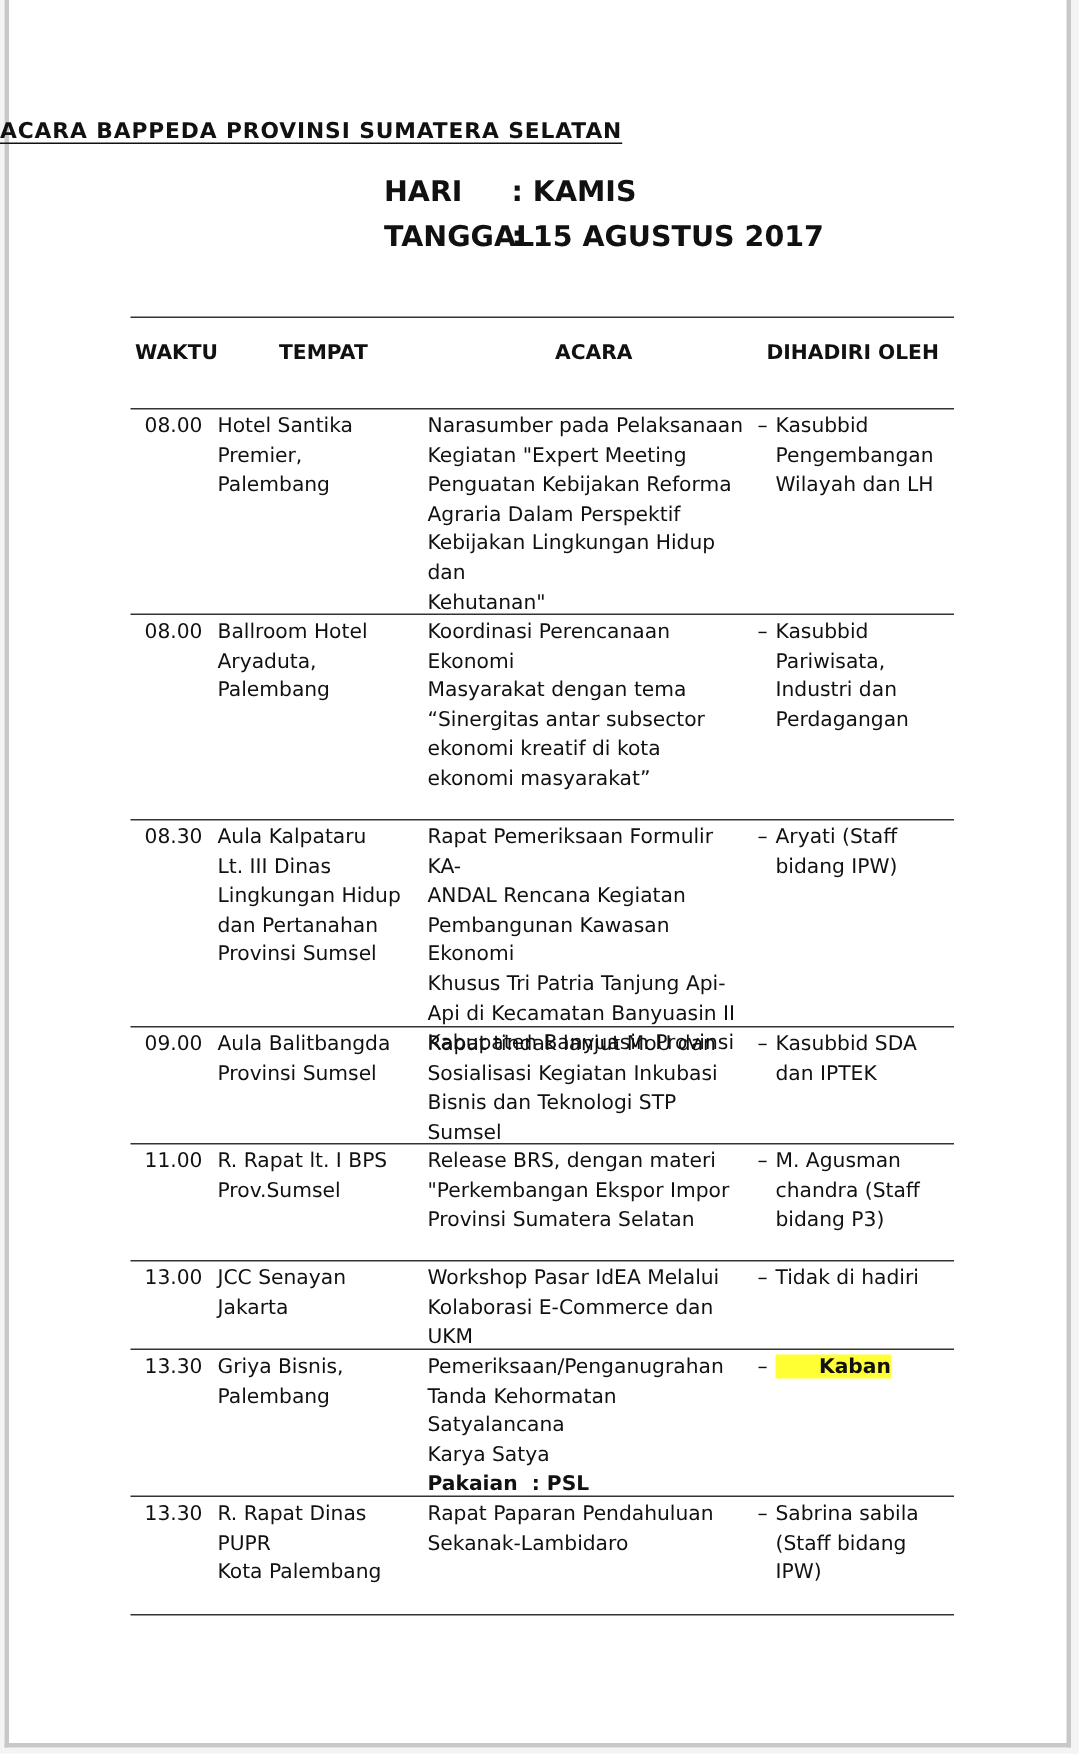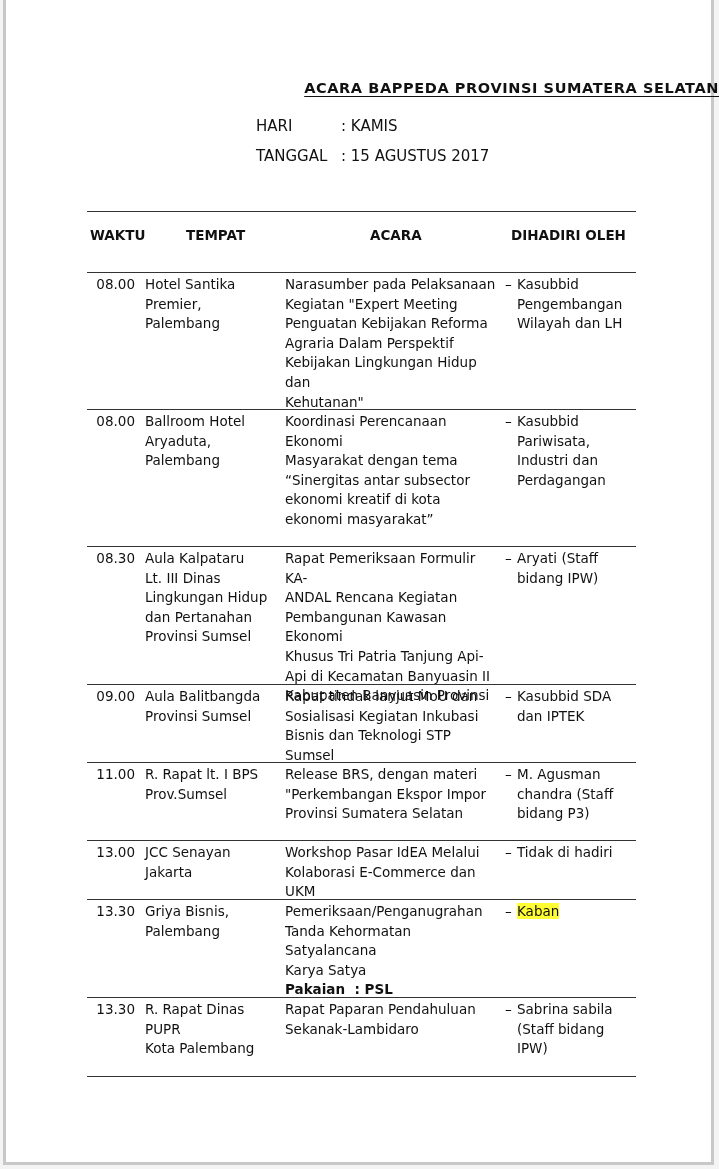--- a/index.html
+++ b/index.html
@@ -4,36 +4,36 @@
 <style>
   html, body { margin: 0; padding: 0; background: #f4f4f4; }
   body { width: 719px; height: 1169px; position: relative; overflow: hidden; font-family: "DejaVu Sans", sans-serif; color: #111; }
   .page {
     position: absolute; left: 3px; top: 0; width: 711px; height: 1165px;
     background: #ffffff;
     border-left: 3px solid #c8c8c8; border-right: 3px solid #c8c8c8; border-bottom: 3px solid #c8c8c8;
     box-sizing: border-box;
   }
   .title {
-    position: absolute; left: 0; width: 719px; top: 80px; text-align: right;
+    position: absolute; left: 0; width: 719px; top: 80px; text-align: left;
     font-weight: bold; font-size: 14.5px; letter-spacing: 0.6px; text-decoration: underline; text-underline-offset: 3px;
   }
-  .meta-row { position: absolute; left: 256px; font-weight: normal; font-size: 15px; }
+  .meta-row { position: absolute; left: 256px; font-weight: bold; font-size: 19px; }
   .meta-row .k { display: inline-block; width: 85px; }
   .meta-row .v { display: inline-block; }
   .hline { position: absolute; left: 87px; width: 549px; height: 1px; background: #333; }
   .th { position: absolute; top: 227px; font-weight: bold; font-size: 13.5px; }
   .row { position: absolute; left: 87px; width: 549px; font-size: 13.5px; line-height: 19.6px; }
   .cell { position: absolute; top: 0; }
   .c-time { left: 0; width: 48px; text-align: right; }
   .c-place { left: 58px; width: 130px; }
   .c-event { left: 198px; width: 215px; }
   .c-attend { left: 418px; width: 131px; padding-left: 12px; box-sizing: border-box; }
   .c-attend .dash { position: absolute; left: 0; top: 0; }
-  .hl { background: #ffff33; font-weight: normal; }
+  .hl { background: #ffff33; font-weight: bold; padding-left: 29px; }
   .bold-line { font-weight: bold; }
 </style>
 </head>
 <body>
 
 <div class="page"></div>
 
 <div class="title">ACARA BAPPEDA PROVINSI SUMATERA SELATAN</div>
 
 <div class="meta-row" style="top:117px;">

